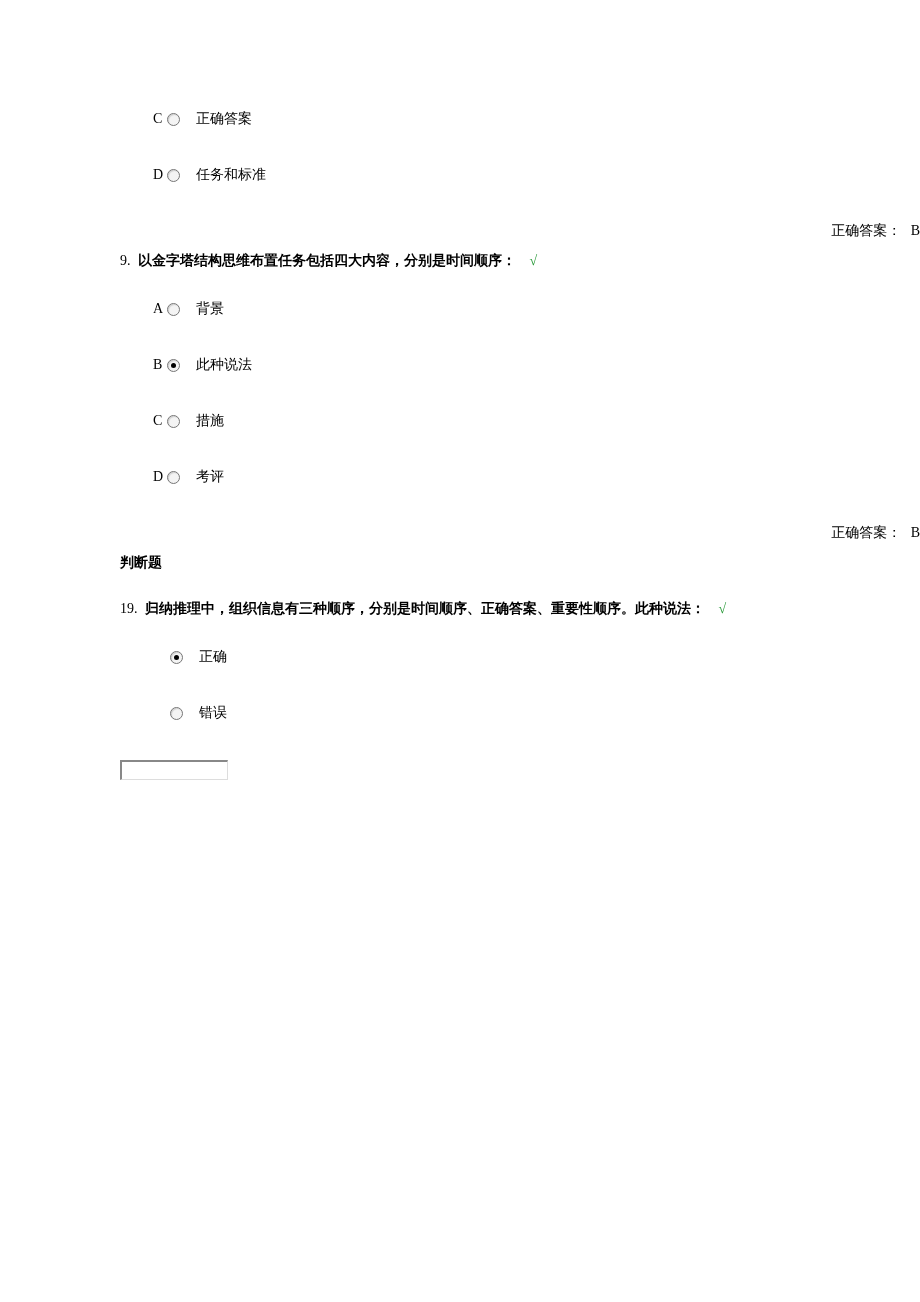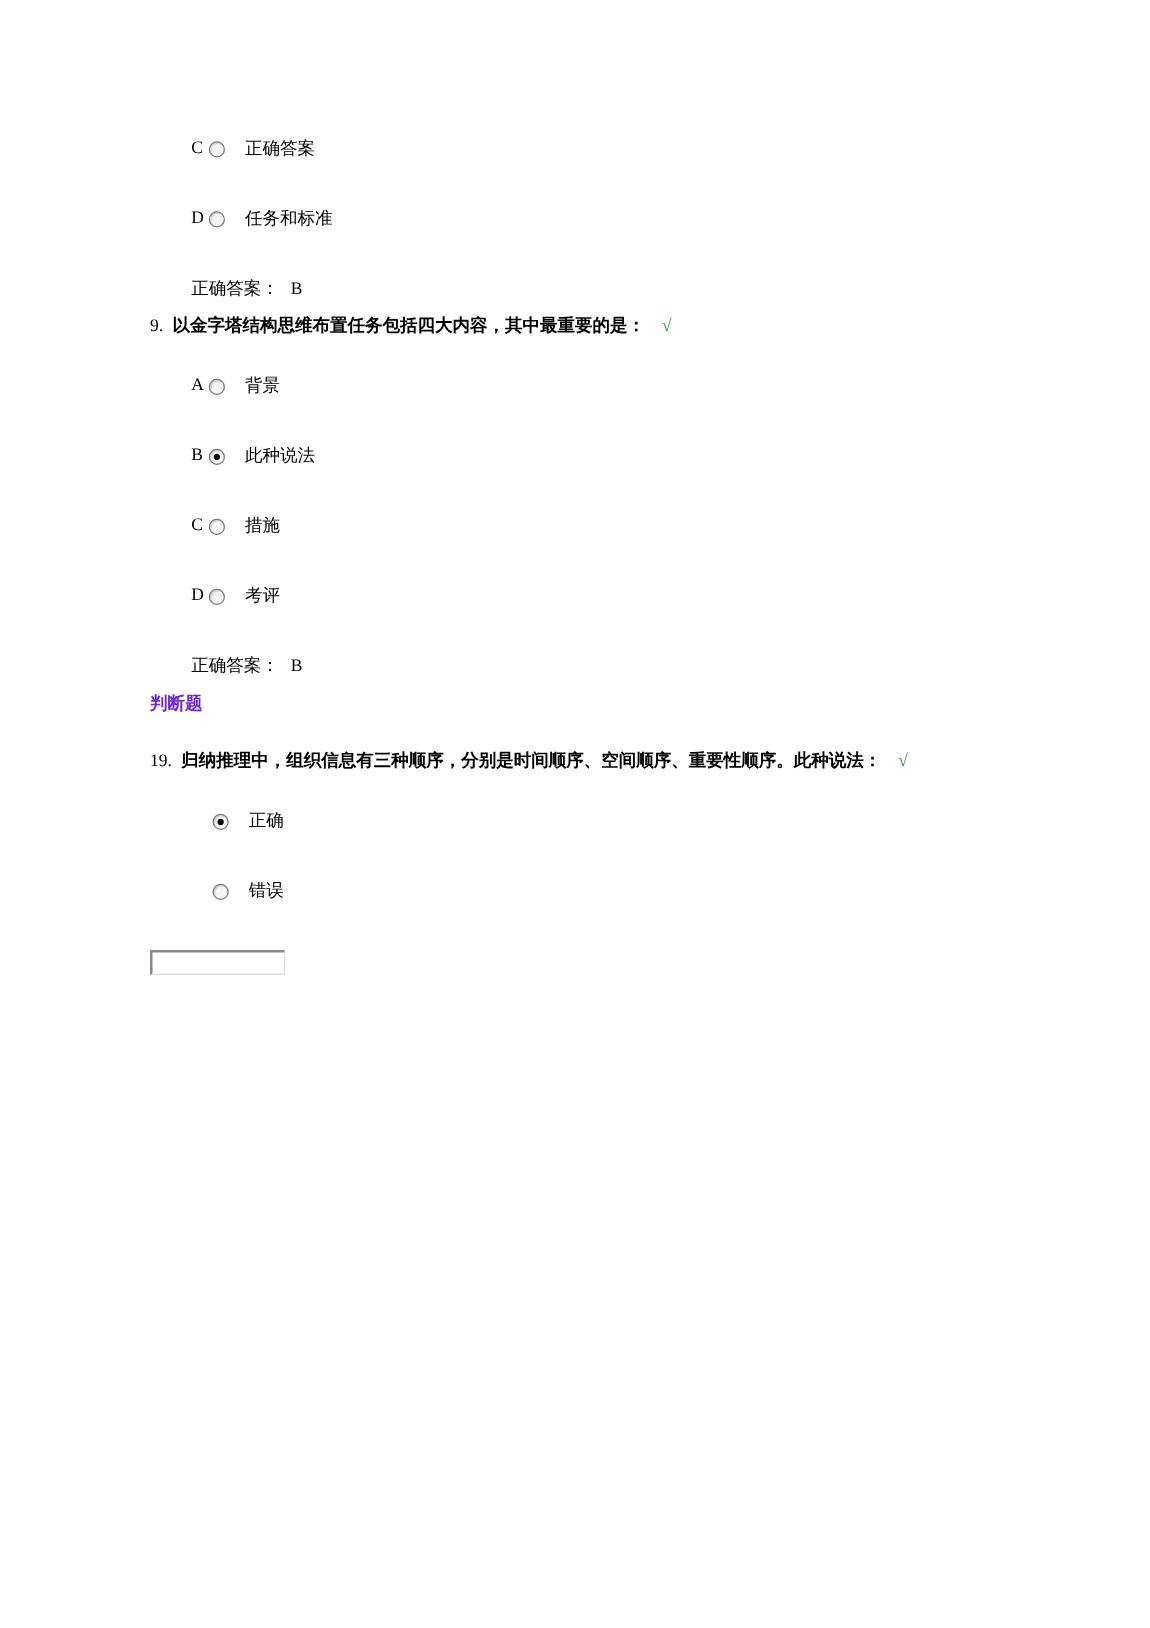--- a/index.html
+++ b/index.html
@@ -50,20 +50,21 @@
       background: #000;
       top: 3px;
       left: 3px;
     }
     .option-text {
       display: inline-block;
     }
     .answer-row {
       margin-left: 33px;
       margin-bottom: 12px;
+      text-align: right;
     }
     .answer-label {
       margin-right: 6px;
     }
     .answer-value {
       margin-left: 0;
     }
     .answer-value.bold {
       font-weight: bold;
     }
@@ -76,21 +77,21 @@
     .question-text {
       font-weight: bold;
       margin-left: 4px;
     }
     .check-mark {
       color: #2a9b3a;
       font-weight: bold;
       margin-left: 10px;
     }
     .section-header {
-      color: #6d28d9;
+      color: #000000;
       font-weight: bold;
       margin-top: 4px;
       margin-bottom: 28px;
     }
     .tf-option {
       margin-left: 50px;
       margin-bottom: 38px;
       display: flex;
       align-items: center;
     }
@@ -123,21 +124,21 @@
     <span class="option-text">任务和标准</span>
   </div>
 
   <div class="answer-row">
     <span class="answer-label">正确答案：</span>
     <span class="answer-value">B</span>
   </div>
 
   <div class="question-row">
     <span class="question-num">9.</span>
-    <span class="question-text">以金字塔结构思维布置任务包括四大内容，其中最重要的是：</span>
+    <span class="question-text">以金字塔结构思维布置任务包括四大内容，分别是时间顺序：</span>
     <span class="check-mark">√</span>
   </div>
 
   <div class="option-row indented">
     <span class="option-letter">A</span>
     <span class="radio"></span>
     <span class="option-text">背景</span>
   </div>
 
   <div class="option-row indented">
@@ -160,21 +161,21 @@
 
   <div class="answer-row">
     <span class="answer-label">正确答案：</span>
     <span class="answer-value">B</span>
   </div>
 
   <div class="section-header">判断题</div>
 
   <div class="question-row">
     <span class="question-num">19.</span>
-    <span class="question-text">归纳推理中，组织信息有三种顺序，分别是时间顺序、空间顺序、重要性顺序。此种说法：</span>
+    <span class="question-text">归纳推理中，组织信息有三种顺序，分别是时间顺序、正确答案、重要性顺序。此种说法：</span>
     <span class="check-mark">√</span>
   </div>
 
   <div class="tf-option">
     <span class="radio selected"></span>
     <span class="option-text">正确</span>
   </div>
 
   <div class="tf-option">
     <span class="radio"></span>

